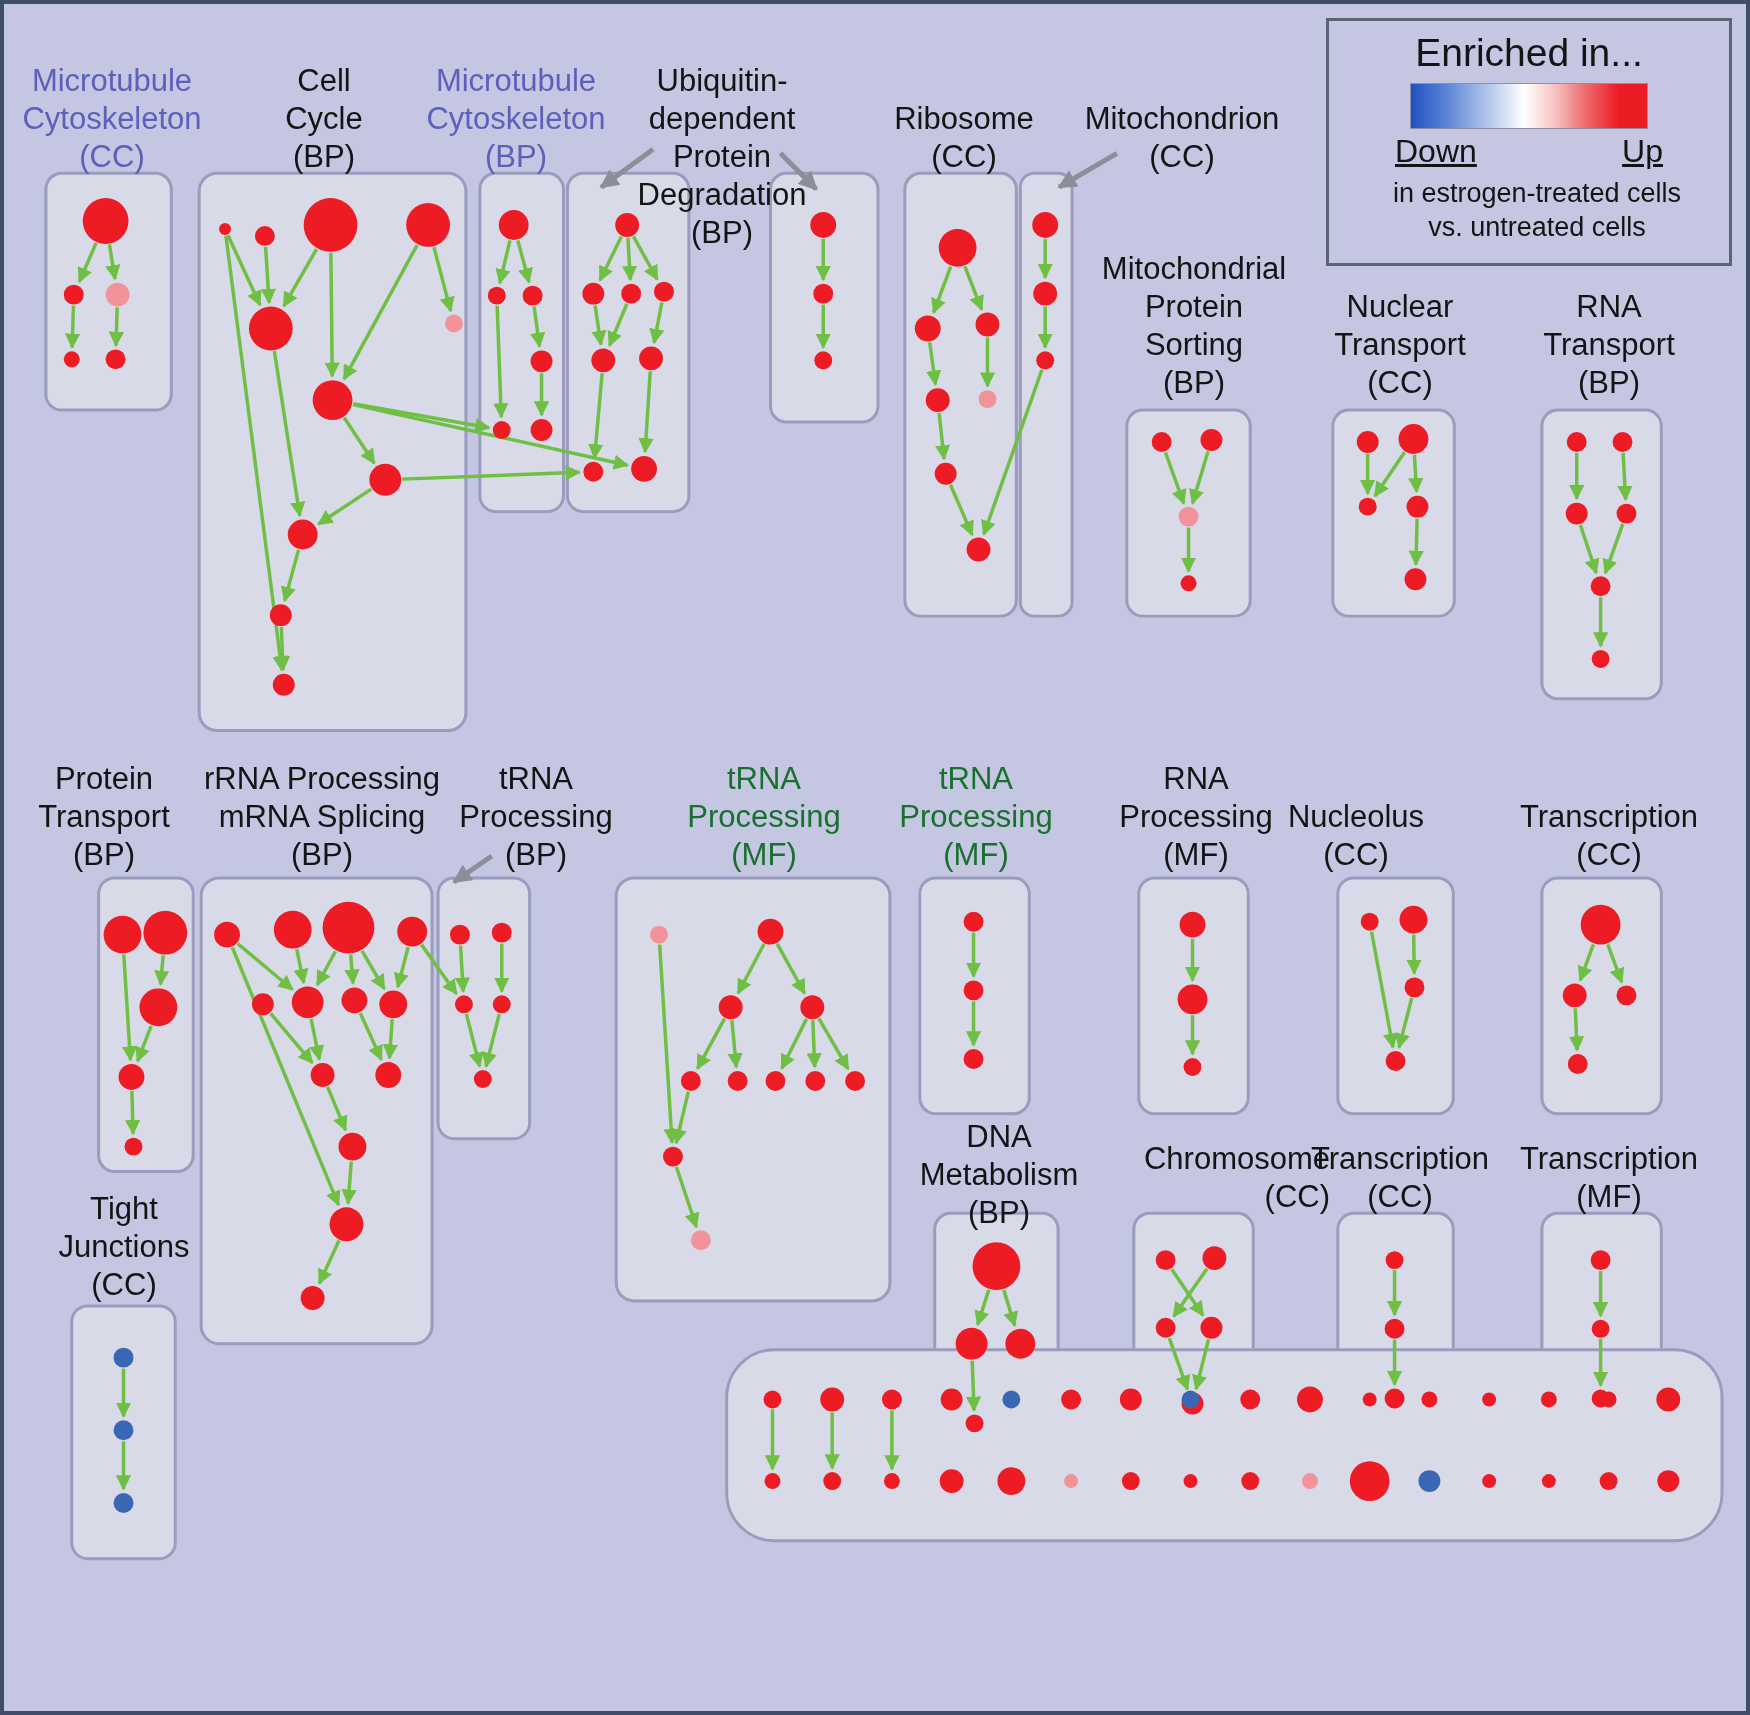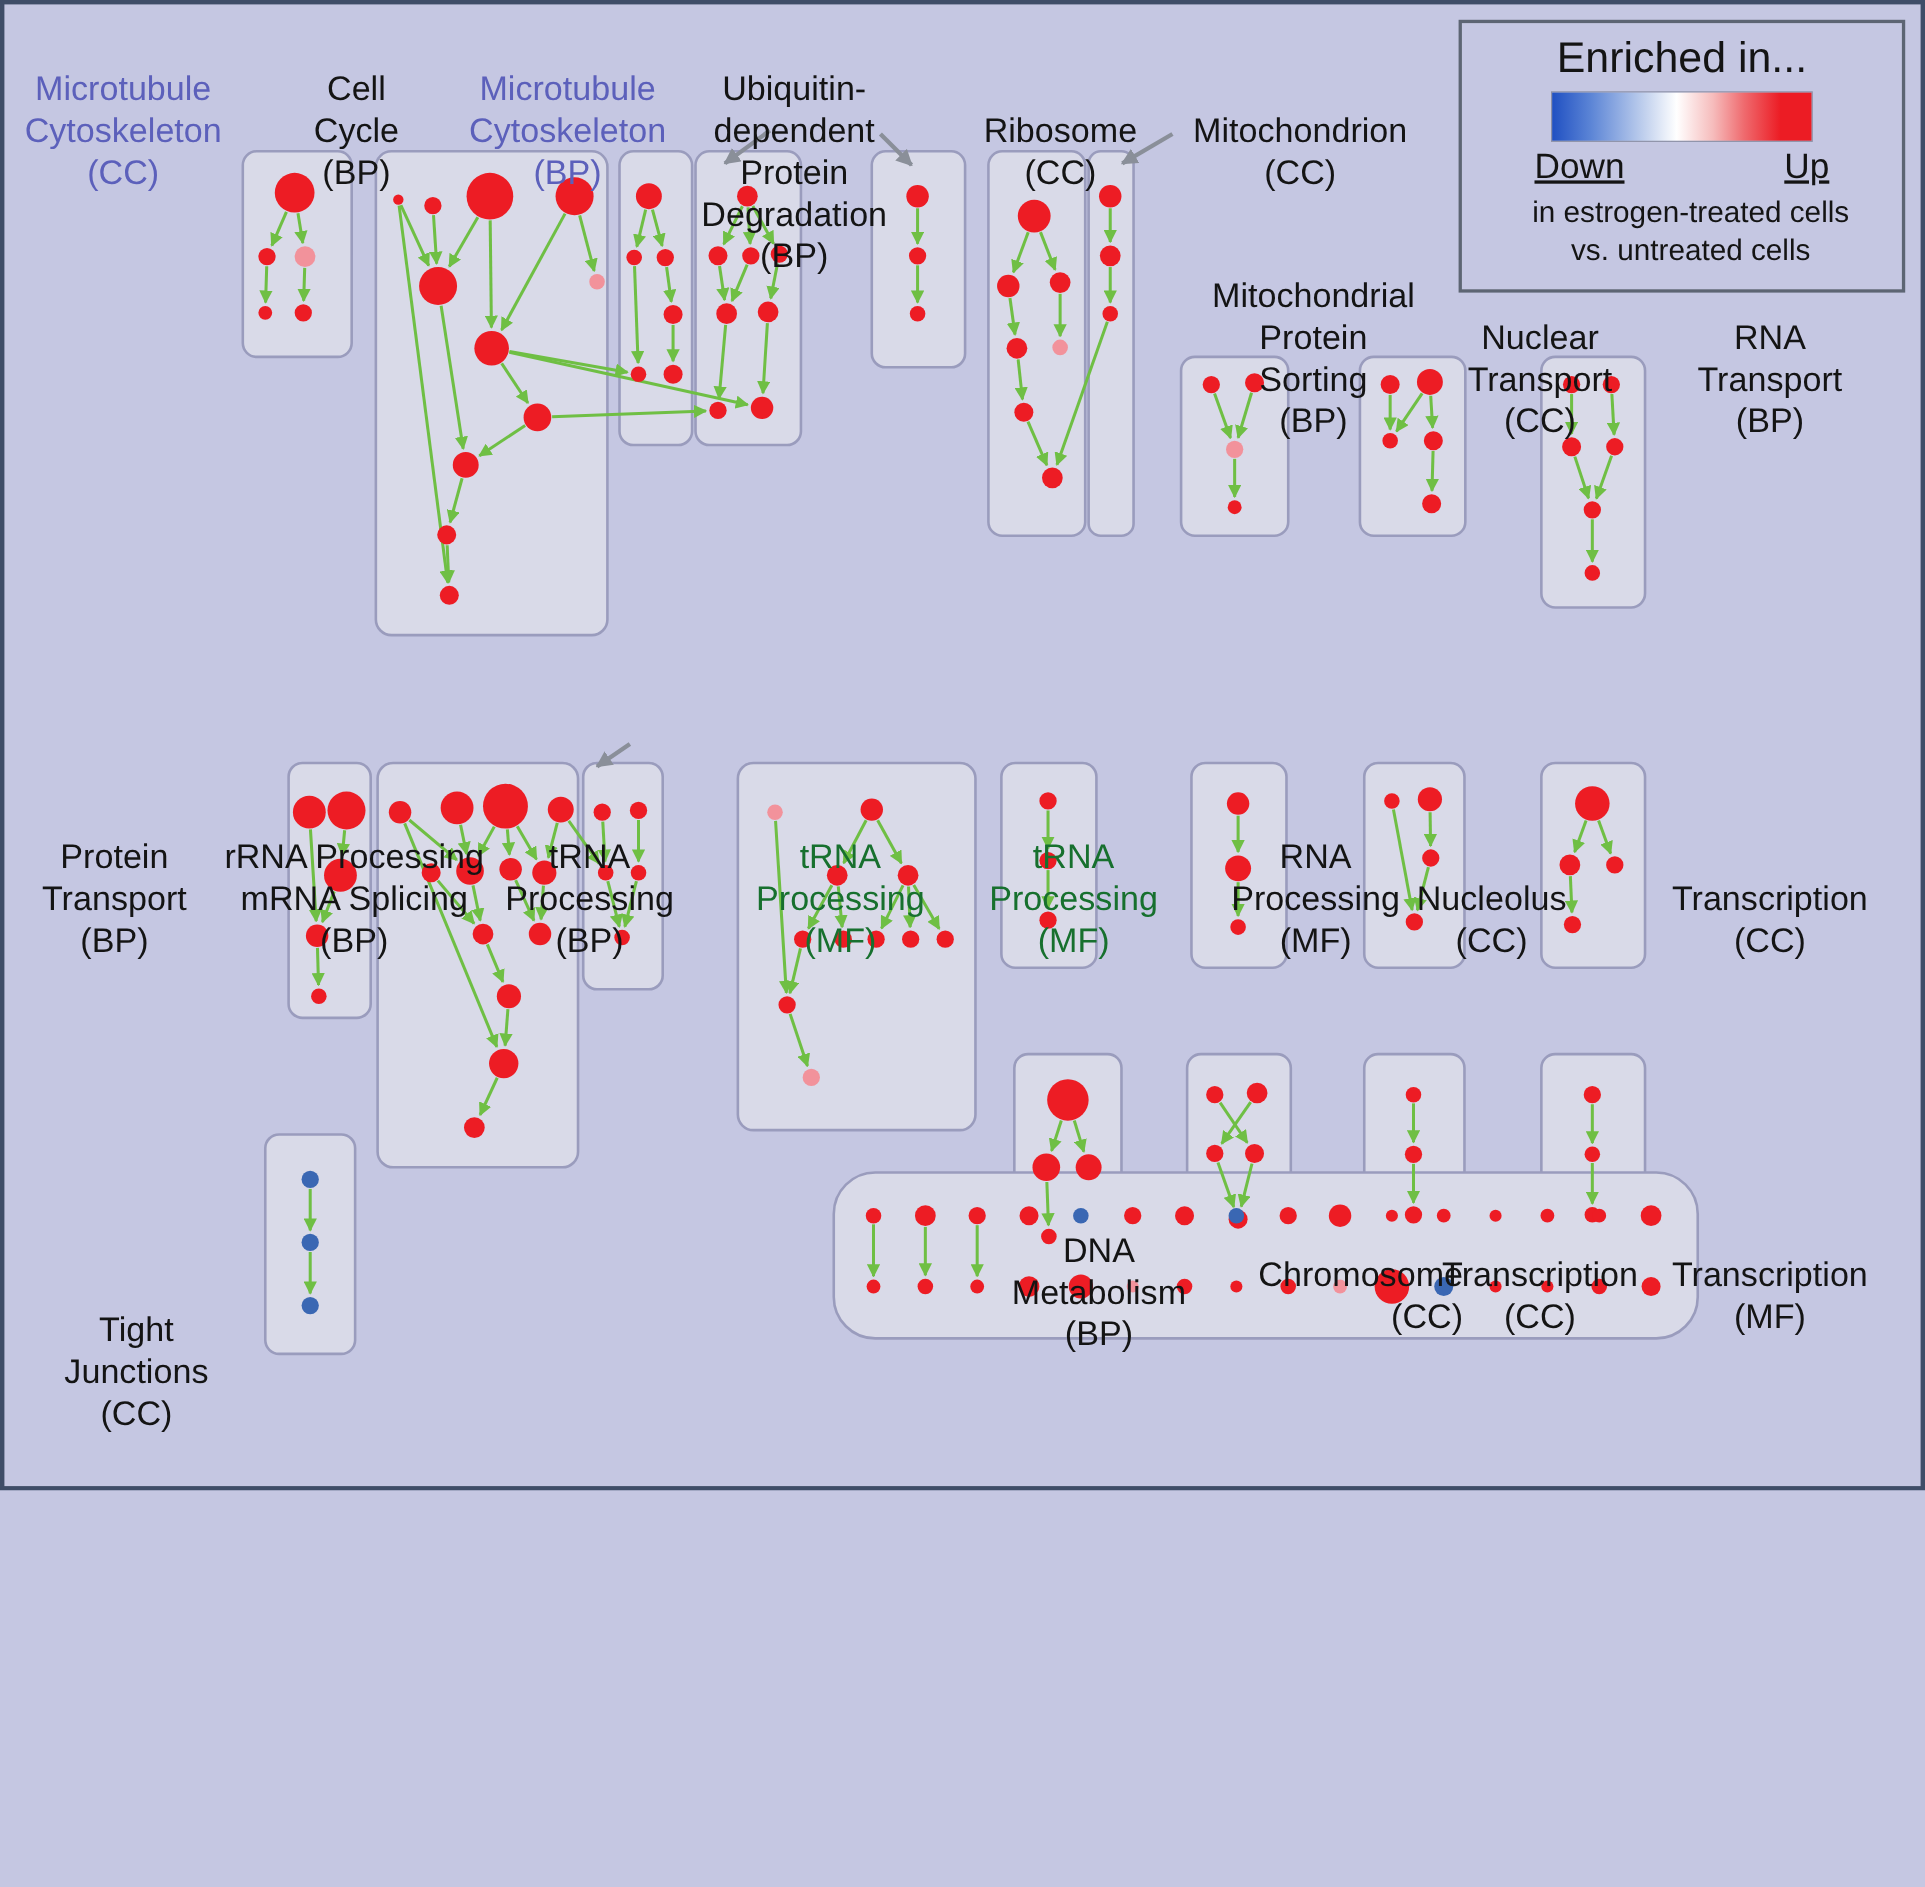--- a/index.html
+++ b/index.html
@@ -1,18 +1,18 @@
 <!DOCTYPE html>
 <html style="--bg: #c5c7e2; --figure-border: #3f4d68; --legend-border: #5d6573; --label-black: #141414; --label-blue: #5c60bb; --label-green: #17702e;"><head>
 <meta charset="utf-8">
 <style>
   * { margin:0; padding:0; box-sizing:border-box; }
   html,body { font-family:"Liberation Sans","DejaVu Sans",sans-serif; background:var(--bg,#c5c7e2); }
   .figure {
-    position:relative; width:1750px; height:1355px;
+    position:relative; width:1750px; height:1715px;
     background:var(--bg,#c5c7e2);
     border:4px solid var(--figure-border,#3f4d68);
     overflow:hidden;
   }
   #graph-svg { position:absolute; inset:0; width:100%; height:100%; }
   .cluster-label {
     position:absolute; width:300px; text-align:center;
     font-size:31px; line-height:38px; white-space:pre-line;
     color:var(--label-black,#141414); pointer-events:none;
   }

